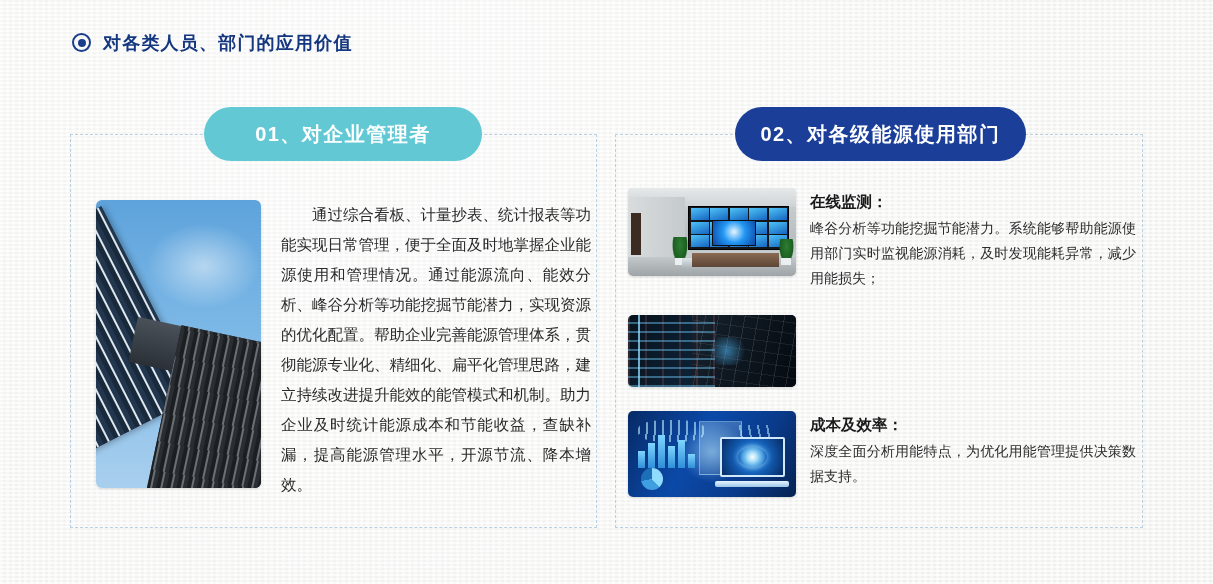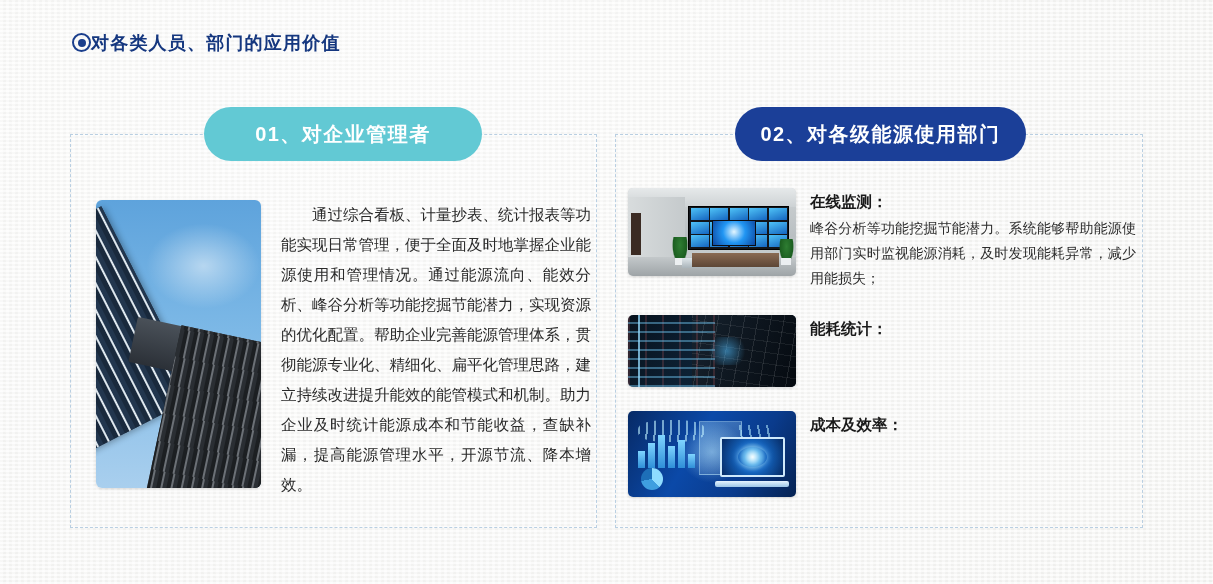--- a/index.html
+++ b/index.html
@@ -16,21 +16,21 @@
       repeating-linear-gradient(0deg, rgba(255,255,255,.55) 0px, rgba(255,255,255,.55) 2px, rgba(0,0,0,.012) 2px, rgba(0,0,0,.012) 4px),
       repeating-linear-gradient(90deg, rgba(255,255,255,.45) 0px, rgba(255,255,255,.45) 3px, rgba(0,0,0,.01) 3px, rgba(0,0,0,.01) 6px),
       radial-gradient(circle at 30% 20%, #fbfbfa 0%, #f4f4f2 100%);
     position:relative;
   }
 
   
   #page-header {
     position:absolute;
     left:72px; top:33px;
-    display:flex; align-items:center; 
+    display:flex; align-items:center; gap:12px;
   }
   #page-header .ring {
     width:19px; height:19px; border-radius:50%;
     border:2.5px solid #1a3e8c;
     display:flex; align-items:center; justify-content:center;
     flex:0 0 auto;
   }
   #page-header .ring i {
     display:block; width:8px; height:8px; border-radius:50%;
     background:#1a3e8c;
@@ -302,21 +302,20 @@
   </div>
 
   <div class="right-row">
     <div class="thumb" id="thumb-keyboard-data">
       <span class="keys"></span>
       <span class="data-stream"></span>
       <span class="edge-line"></span>
       <span class="glow"></span>
     </div>
     <div class="right-text">
-      <div class="right-title">能耗统计：</div>
     </div>
   </div>
 
   <div class="right-row">
     <div class="thumb" id="thumb-analytics">
       <span class="halo"></span>
       <span class="wave"></span>
       <span class="bars">
           <i></i>
           <i></i>
@@ -328,16 +327,17 @@
       <span class="pie"></span>
       <span class="panel-mid"></span>
       <span class="line-graph"></span>
       <span class="laptop">
         <span class="screen"></span>
         <span class="base"></span>
       </span>
     </div>
     <div class="right-text">
       <div class="right-title">成本及效率：</div>
+      <div class="right-desc">深度全面分析用能特点，为优化用能管理提供决策数据支持。</div>
     </div>
   </div>
 
 </div>
 
 </body></html>

